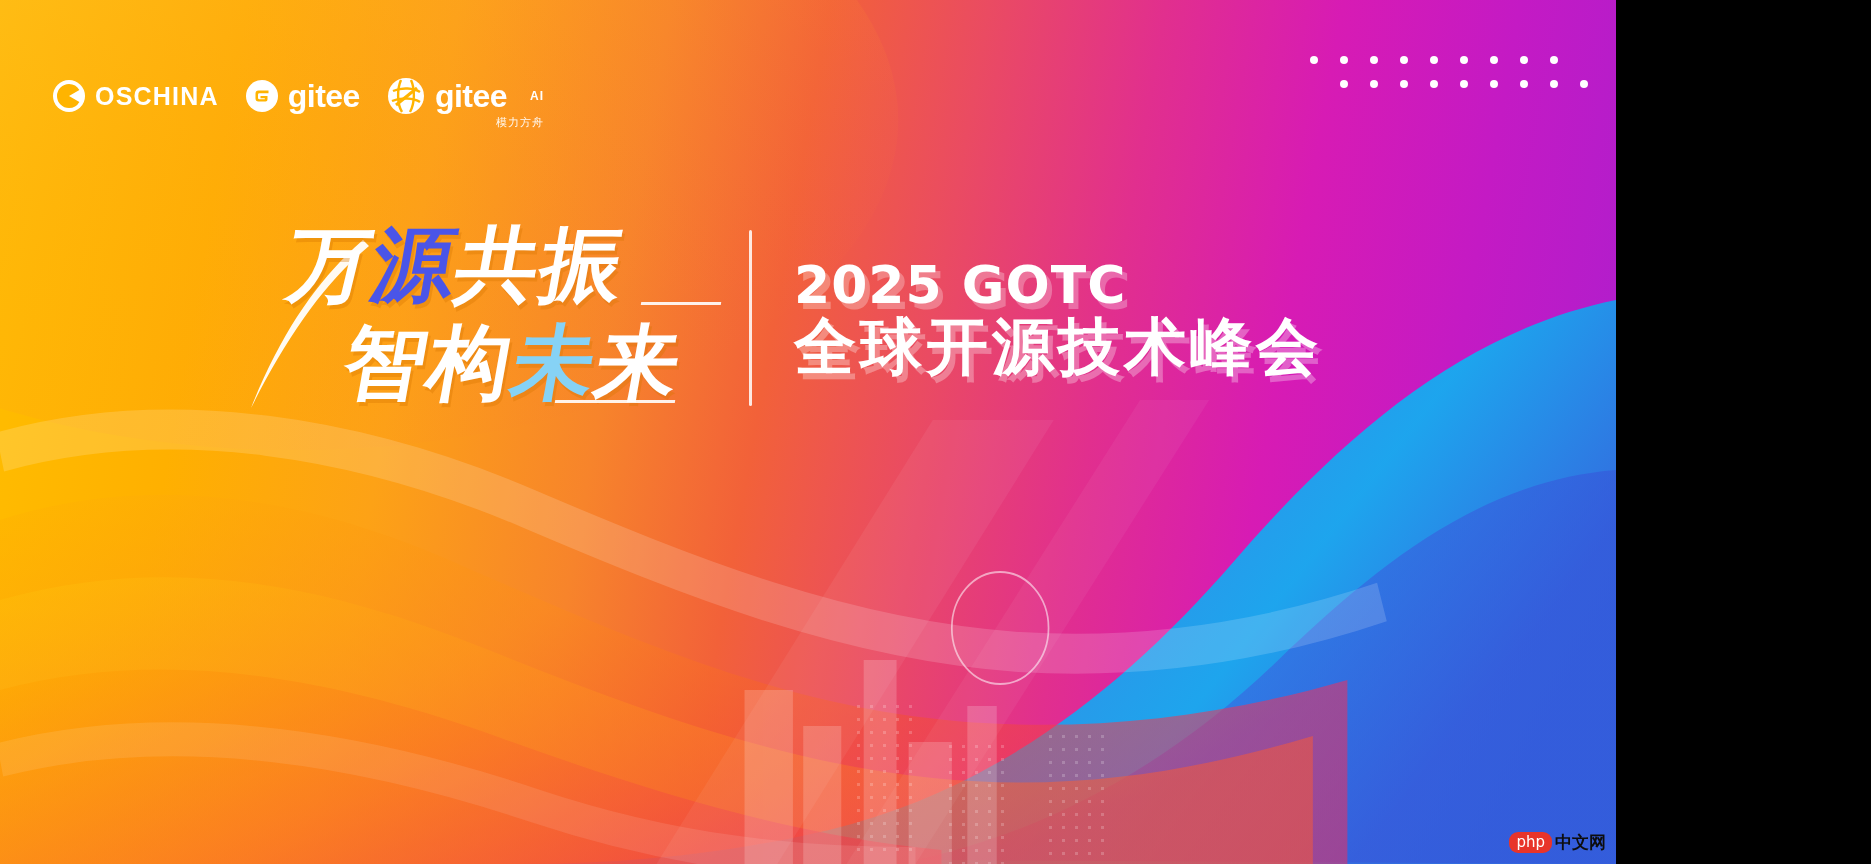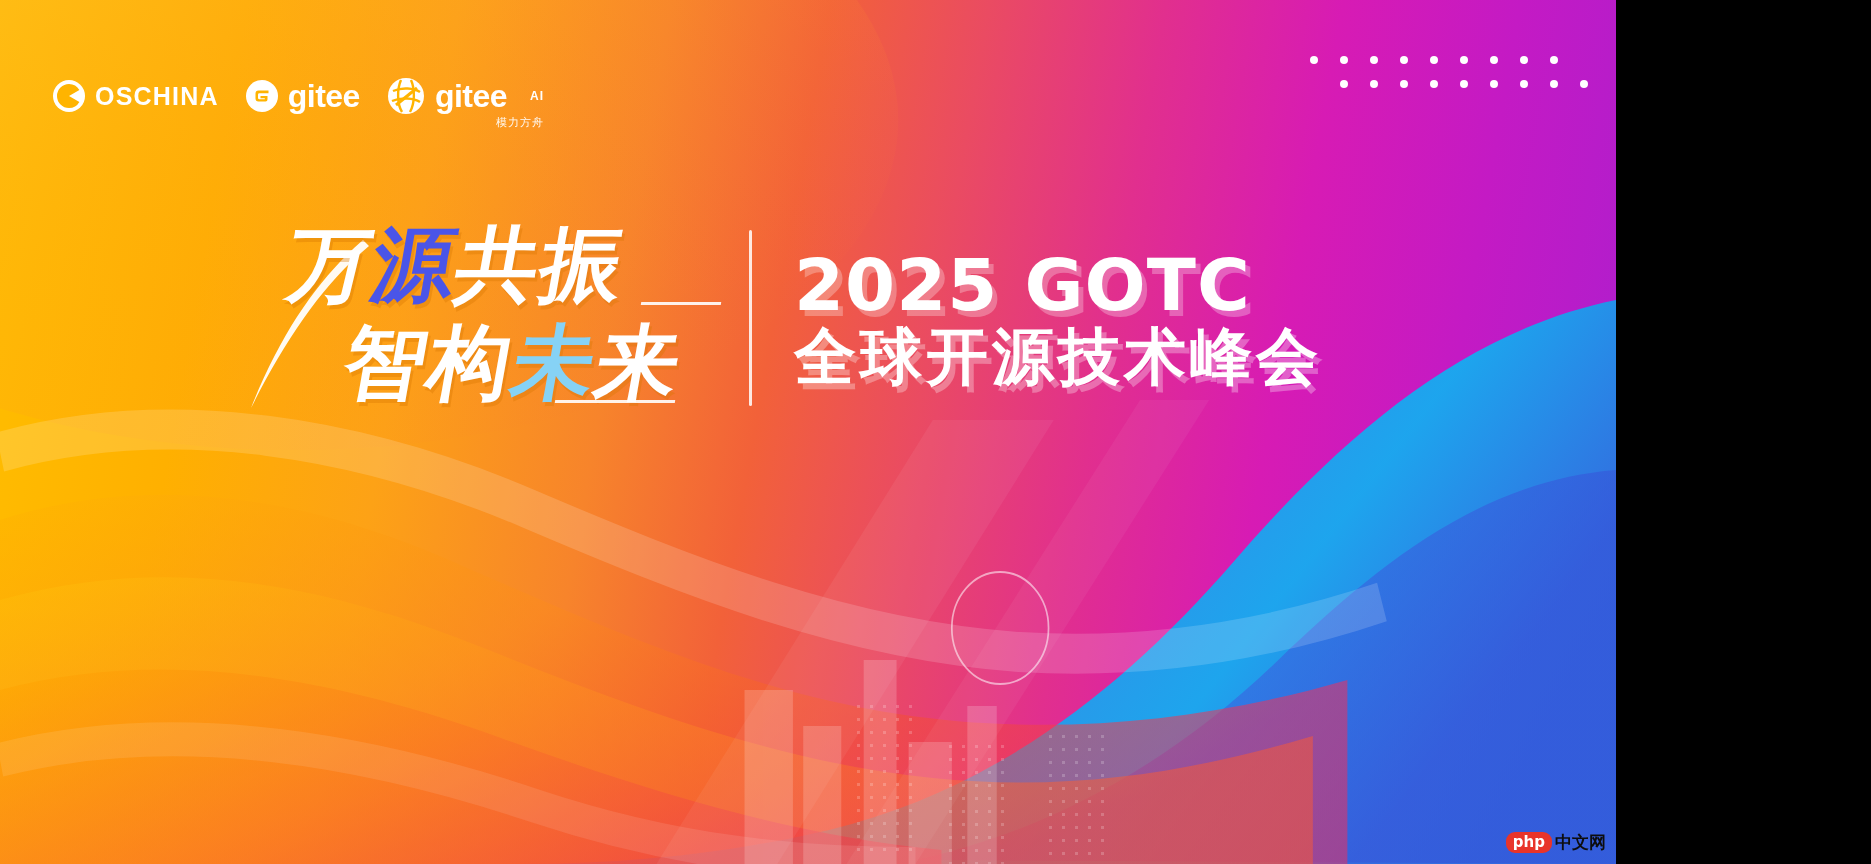--- a/index.html
+++ b/index.html
@@ -69,21 +69,21 @@
   .underbar{position:absolute;height:3px;background:#ffffff;opacity:.9;transform:skewX(-10deg);}
   .ub1{left:386px;top:84px;width:80px;}
   .ub2{left:300px;top:182px;width:120px;}
 
   
   .divider{width:3px;height:176px;background:rgba(255,255,255,.85);margin:0 42px 0 34px;border-radius:2px;}
 
   
   .right{position:relative;padding-top:2px;}
   .gotc{
-    font-size:72px;font-weight:900;line-height:.98;color:#fff;letter-spacing:1px;
+    font-size:52px;font-weight:900;line-height:.98;color:#fff;letter-spacing:1px;
     font-family:"DejaVu Sans","Liberation Sans",sans-serif;
     text-shadow:6px 7px 0 rgba(255,255,255,.0), 5px 6px 0 rgba(255,255,255,.28);
     -webkit-text-stroke:0;
     white-space:nowrap;
   }
   .cn-title{
     margin-top:4px;
     font-size:62px;font-weight:700;line-height:1.02;color:#fff;letter-spacing:4px;
     font-family:"DejaVu Sans","Liberation Sans",sans-serif;
     text-shadow:5px 6px 0 rgba(255,255,255,.30);
@@ -100,21 +100,21 @@
     border:2px solid rgba(255,255,255,.85);border-radius:34px;
     display:flex;align-items:center;justify-content:center;gap:22px;
     color:#fff;font-size:27px;letter-spacing:2px;font-weight:400;
     font-family:"DejaVu Sans","Liberation Sans",sans-serif;
   }
   .pill .loc{letter-spacing:5px;}
   .pill .date{letter-spacing:1.5px;}
 
   
   .watermark{position:absolute;right:10px;bottom:10px;display:flex;align-items:center;gap:3px;}
-  .wm-php{background:#e8342a;color:#fff;font-size:15px;font-weight:700;
+  .wm-php{background:#e8342a;color:#fff;font-size:15px;font-weight:400;
     padding:2px 7px;border-radius:9px;line-height:1.15;font-family:"DejaVu Sans",sans-serif;}
   .wm-cn{color:#0d0d0d;font-size:17px;font-weight:700;letter-spacing:0px;font-family:Liberation Serif, serif;}
 </style>
 </head>
 <body>
 
 <div id="stage">
 
   <div class="bgwrap">
     <svg viewBox="0 0 1871 864" preserveAspectRatio="none">

